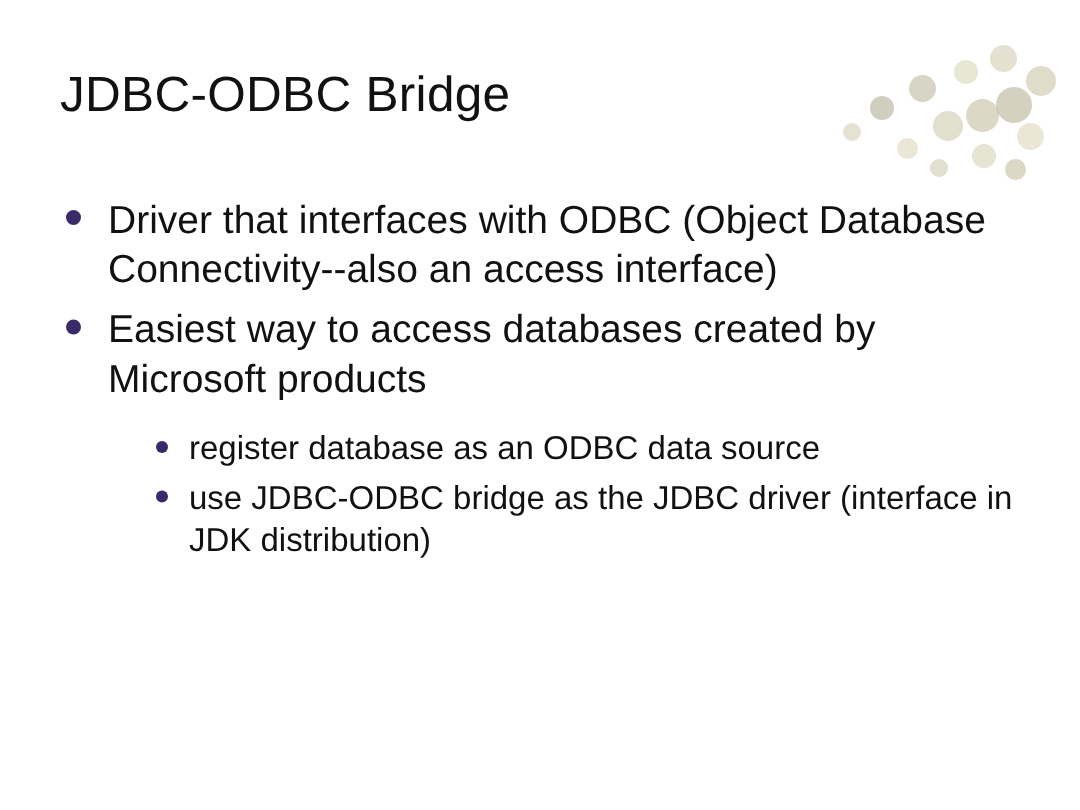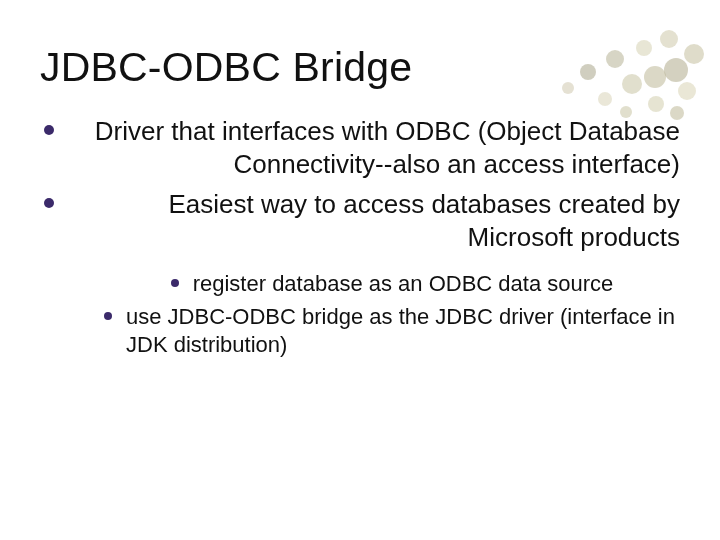--- a/index.html
+++ b/index.html
@@ -1,24 +1,24 @@
 <!DOCTYPE html>
 <html><head>
 <meta charset="utf-8">
 <style>
   * { margin: 0; padding: 0; box-sizing: border-box; }
   html, body { width: 720px; height: 540px; background: #fff; font-family: Arial, Helvetica, sans-serif; color: #111; position: relative; overflow: hidden; }
   .slide { width: 720px; height: 540px; position: relative; padding: 44px 40px 40px 40px; }
-  .title { font-size: 41px; font-weight: 400; letter-spacing: 0.2px; margin-bottom: 24px; }
+  .title { font-size: 33px; font-weight: 400; letter-spacing: 0.2px; margin-bottom: 48px; }
   .bullets { list-style: none; }
-  .bullets > .item { display: flex; align-items: flex-start; margin-bottom: 6px; text-align: right; }
+  .bullets > .item { display: flex; align-items: flex-start; margin-bottom: 6px; }
   .bullets > .item > .dot { flex: 0 0 auto; width: 10px; height: 10px; border-radius: 50%; background: #3b2a6a; margin-top: 10px; margin-right: 18px; margin-left: 4px; }
   .bullets > .item > .text { font-size: 26px; line-height: 1.28; }
   .subbullets { list-style: none; margin-top: 16px; margin-left: 64px; }
-  .subbullets > .sitem { display: flex; align-items: flex-start; margin-bottom: 4px; justify-content: center; }
+  .subbullets > .sitem { display: flex; align-items: flex-start; margin-bottom: 4px; }
   .subbullets > .sitem > .sdot { flex: 0 0 auto; width: 8px; height: 8px; border-radius: 50%; background: #3b2a6a; margin-top: 9px; margin-right: 14px; }
   .subbullets > .sitem > .stext { font-size: 22px; line-height: 1.3; }
   
   .deco { position: absolute; top: 22px; right: 18px; width: 150px; height: 100px; pointer-events: none; }
   .deco .d { position: absolute; border-radius: 50%; opacity: 0.55; }
 </style>
 </head>
 <body>
 
 <div class="slide">

